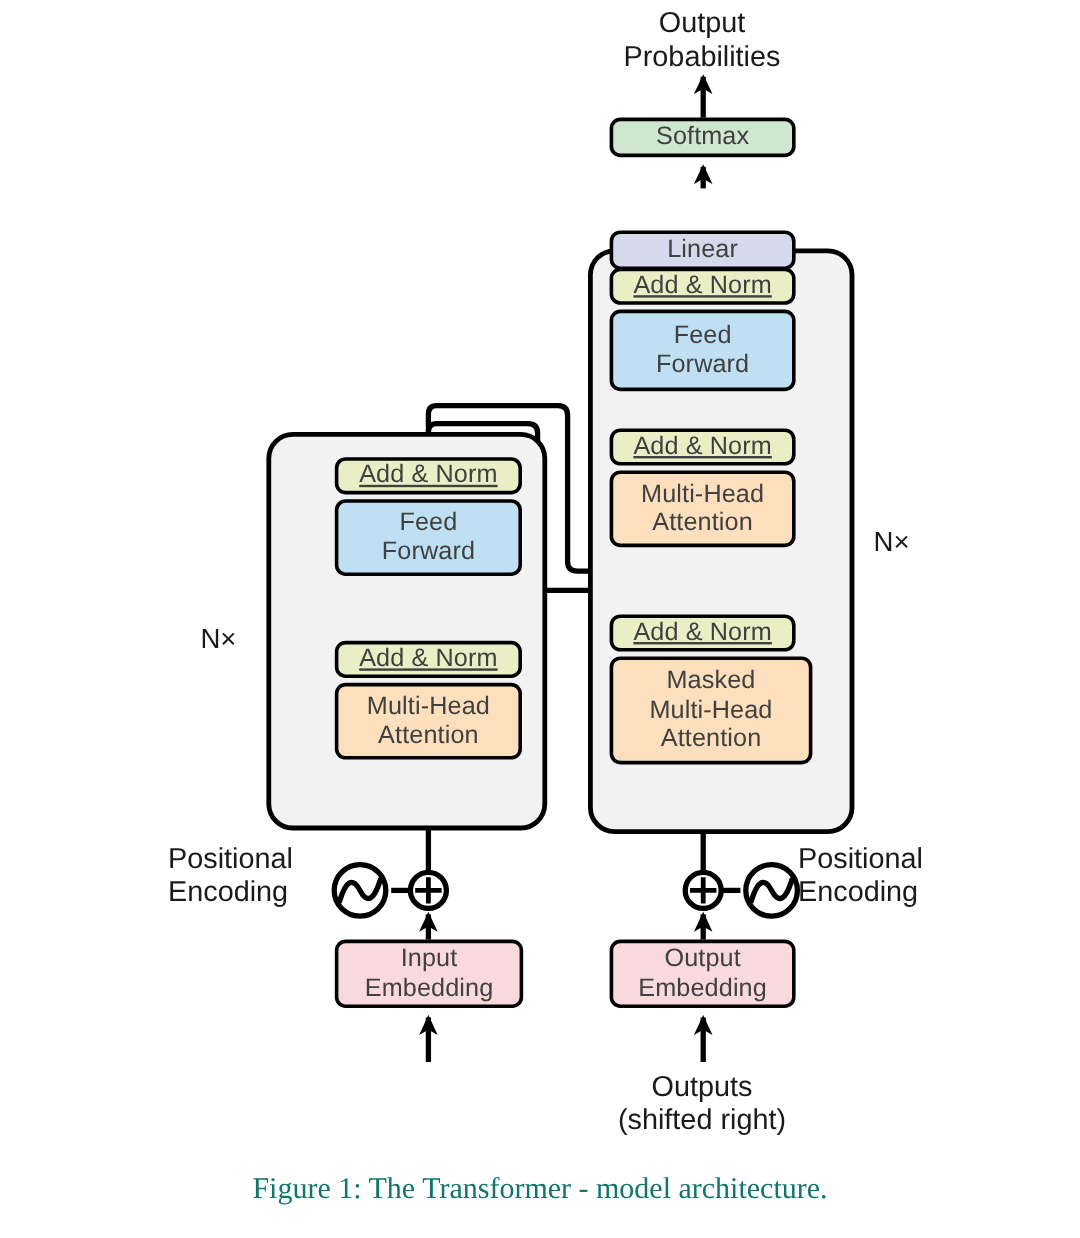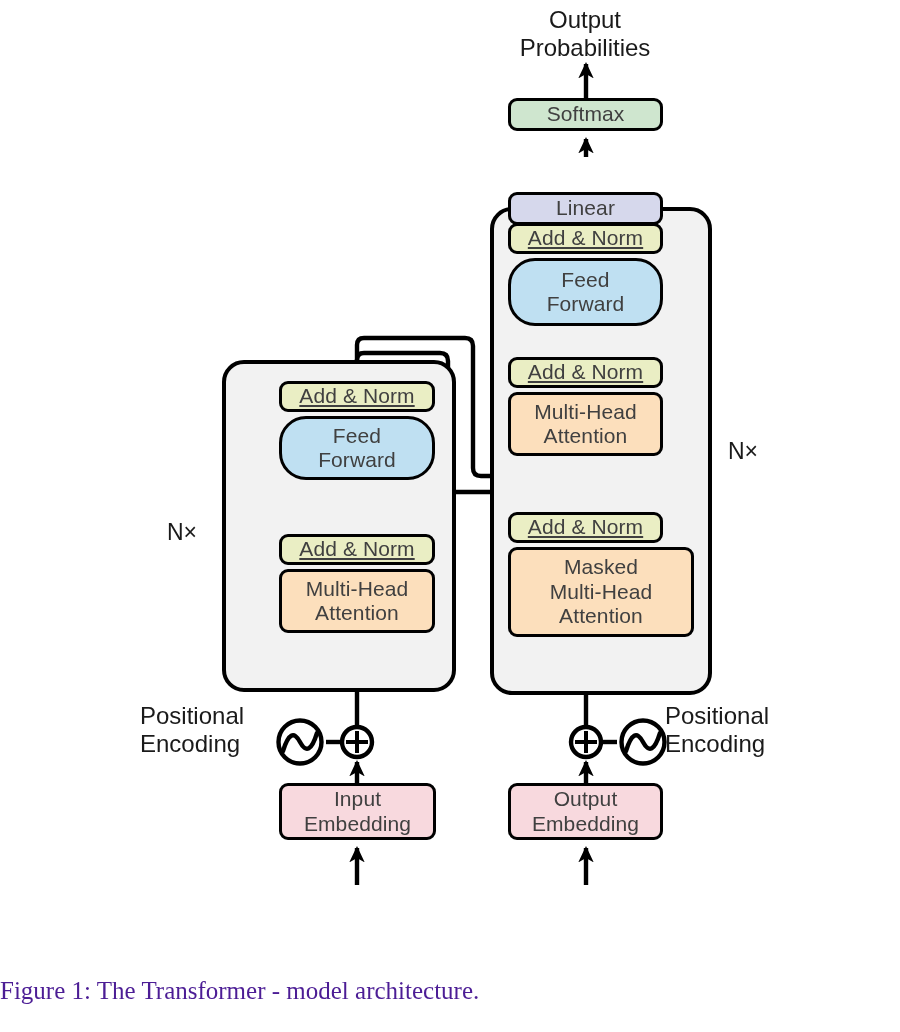--- a/index.html
+++ b/index.html
@@ -52,39 +52,39 @@
     text-align: center;
     font-size: 21px;
     line-height: 1.16;
     color: #404040;
     letter-spacing: 0.1px;
     z-index: 3;
   }
   .box .line { display: block; white-space: nowrap; }
 
   .c-addnorm  { background: #eaeec4; text-decoration: underline; }
-  .c-ffn      { background: #bfe0f2; border-radius: 27px; }
+  .c-ffn      { background: #bfe0f2; }
   .c-attn     { background: #fcdfbc; }
   .c-embed    { background: #f8d9de; }
   .c-linear   { background: #d6d8ec; }
   .c-softmax  { background: #cfe6cf; }
 
   
   #enc-addnorm-2 { left: 279px; top: 381px; width: 156px; height: 31px; }
   #enc-ffn       { left: 279px; top: 416px; width: 156px; height: 64px; }
   #enc-addnorm-1 { left: 279px; top: 534px; width: 156px; height: 31px; }
   #enc-attn      { left: 279px; top: 569px; width: 156px; height: 64px; }
 
   
   #dec-addnorm-3 { left: 508px; top: 223px; width: 155px; height: 31px; }
   #dec-ffn       { left: 508px; top: 258px; width: 155px; height: 68px; }
   #dec-addnorm-2 { left: 508px; top: 357px; width: 155px; height: 31px; }
   #dec-attn      { left: 508px; top: 392px; width: 155px; height: 64px; }
   #dec-addnorm-1 { left: 508px; top: 512px; width: 155px; height: 31px; }
-  #dec-masked-attn { left: 508px; top: 547px; width: 186px; height: 90px; }
+  #dec-masked-attn { left: 508px; top: 547px; width: 169px; height: 90px; }
 
   
   #linear-box  { left: 508px; top: 157px; width: 155px; height: 33px; margin-top: 35px; }
   #softmax-box { left: 508px; top: 98px; width: 155px; height: 33px; }
 
   
   #input-embedding  { left: 279px; top: 783px; width: 157px; height: 57px; }
   #output-embedding { left: 508px; top: 783px; width: 155px; height: 57px; }
 
   
@@ -111,23 +111,24 @@
   }
   #nx-encoder { left: 167px; top: 519px; }
   #nx-decoder { left: 728px; top: 438px; }
 
   
   #caption {
     position: absolute;
     left: 0;
     top: 977px;
     width: 900px;
+    text-align: center;
     font-family: "Liberation Serif", serif;
     font-size: 25px;
-    color: #4c1d95;
+    color: #0f766e;
   }
 </style>
 </head>
 <body>
 
 <div id="figure">
 
   <svg id="wires" viewBox="0 0 900 1032">
     <defs>
       <marker id="arrow" viewBox="0 0 10 10" refX="8.2" refY="5" markerWidth="4.0" markerHeight="4.0" orient="auto-start-reverse">
@@ -274,19 +275,21 @@
     <span class="line">Output</span>
     <span class="line">Embedding</span>
   </div>
 
   <div class="label" id="output-probabilities-label">Output
 Probabilities</div>
   <div class="label" id="pos-enc-left-label">Positional
 Encoding</div>
   <div class="label" id="pos-enc-right-label">Positional
 Encoding</div>
+  <div class="label" id="outputs-label">Outputs
+(shifted right)</div>
 
   <div class="nx-label" id="nx-encoder">N×</div>
   <div class="nx-label" id="nx-decoder">N×</div>
 
   <div id="caption">Figure 1: The Transformer - model architecture.</div>
 
 </div>
 
 </body></html>

